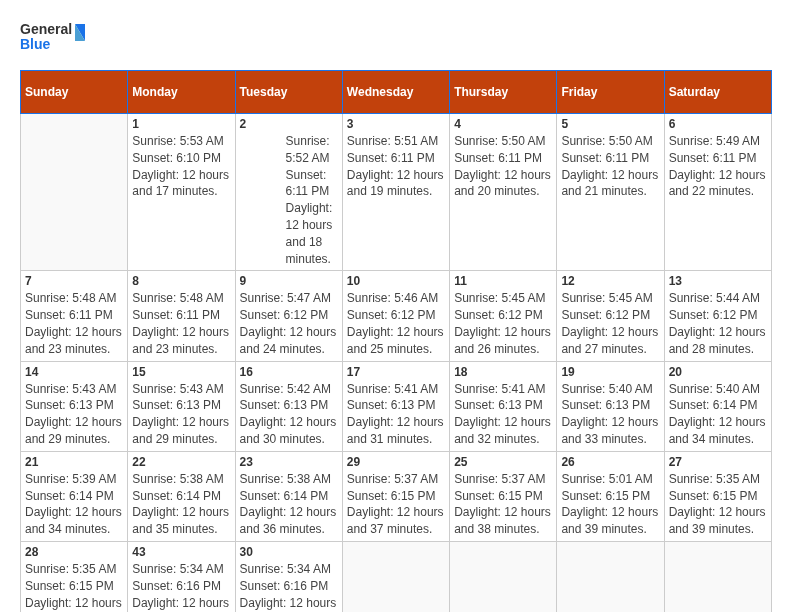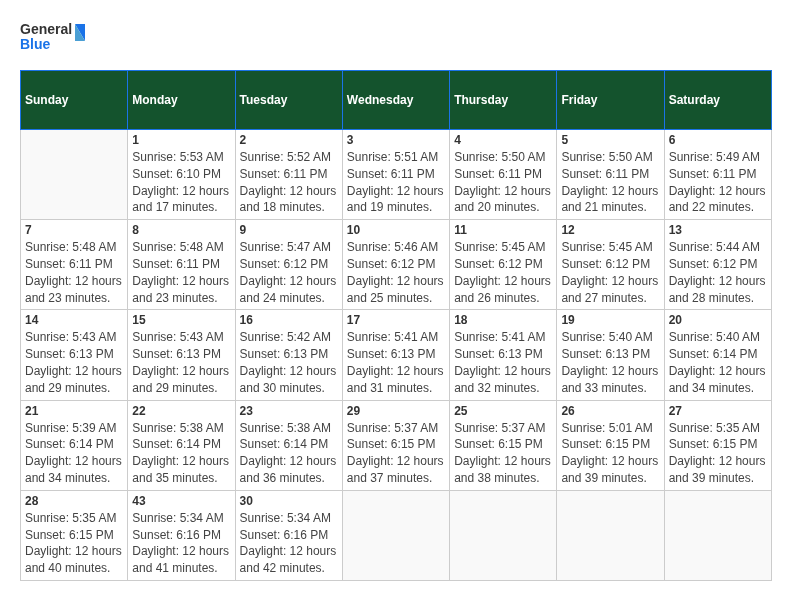--- a/index.html
+++ b/index.html
@@ -39,25 +39,25 @@
     .cal-subtitle {
       font-size: 14px;
       color: #555;
     }
     .calendar-table {
       width: 100%;
       border-collapse: collapse;
       flex: 1;
     }
     .calendar-table thead th {
-      background-color: #14532d;
+      background-color: #c2410c;
       color: #fff;
       font-size: 12px;
       font-weight: bold;
-      padding: 22px 4px;
+      padding: 14px 4px;
       text-align: left;
       border: 1px solid #1a73e8;
     }
     .calendar-table tbody td {
       border: 1px solid #ccc;
       vertical-align: top;
       padding: 3px 4px;
       font-size: 9.5px;
       color: #333;
       width: 14.28%;
@@ -120,21 +120,21 @@
           <td class="empty-cell"></td>
           <td>
             <span class="day-num">1</span>
             <div class="day-info" style="white-space: pre-line;">Sunrise: 5:53 AM
 Sunset: 6:10 PM
 Daylight: 12 hours
 and 17 minutes.</div>
           </td>
           <td>
             <span class="day-num">2</span>
-            <div class="day-info" style="white-space: pre-line;">Sunrise: 5:52 AM
+            <div class="day-info" style="white-space: pre-line; margin-left: 46px;">Sunrise: 5:52 AM
 Sunset: 6:11 PM
 Daylight: 12 hours
 and 18 minutes.</div>
           </td>
           <td>
             <span class="day-num">3</span>
             <div class="day-info" style="white-space: pre-line;">Sunrise: 5:51 AM
 Sunset: 6:11 PM
 Daylight: 12 hours
 and 19 minutes.</div>

